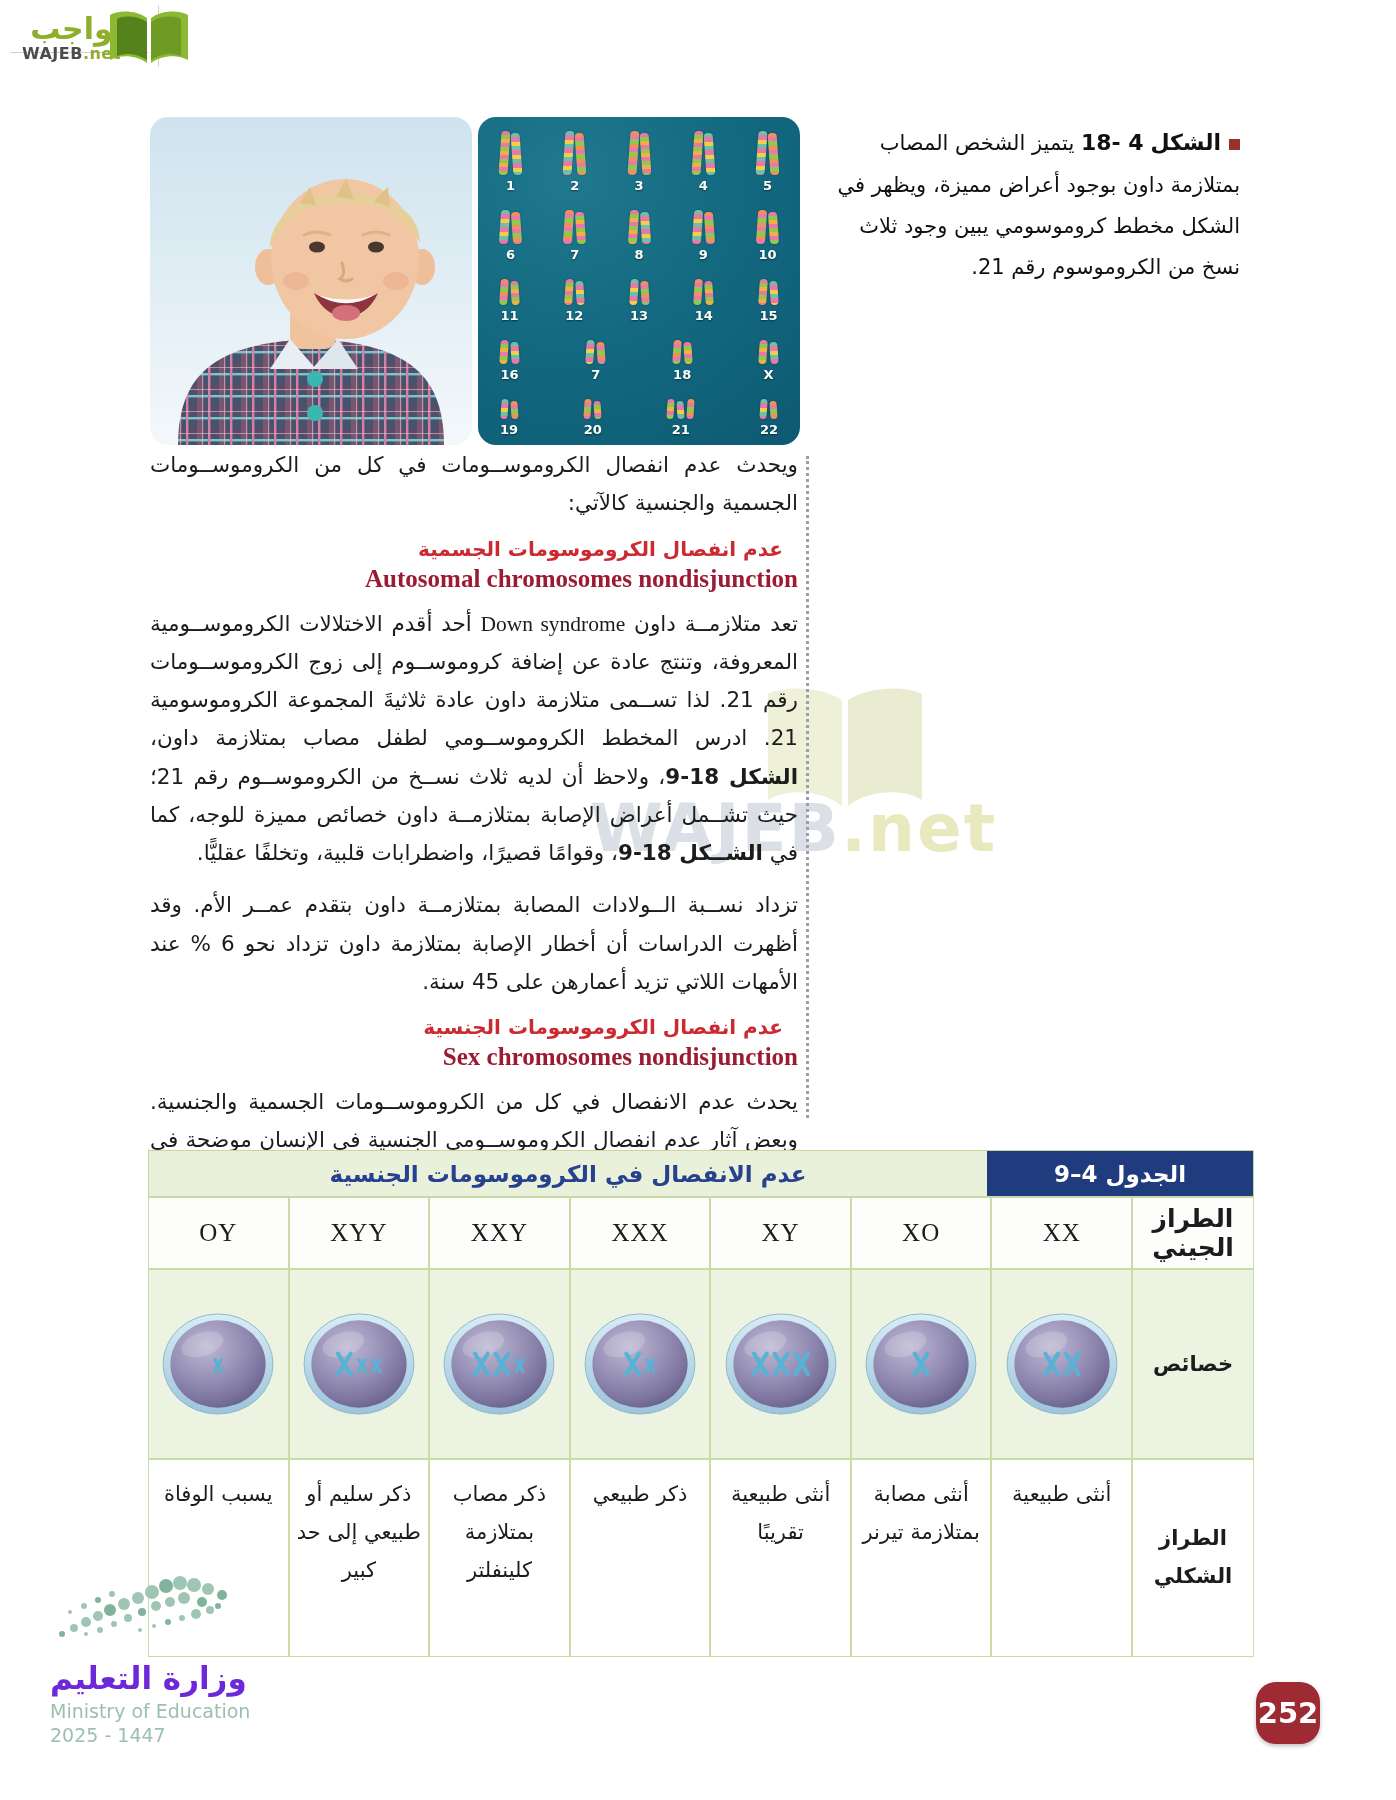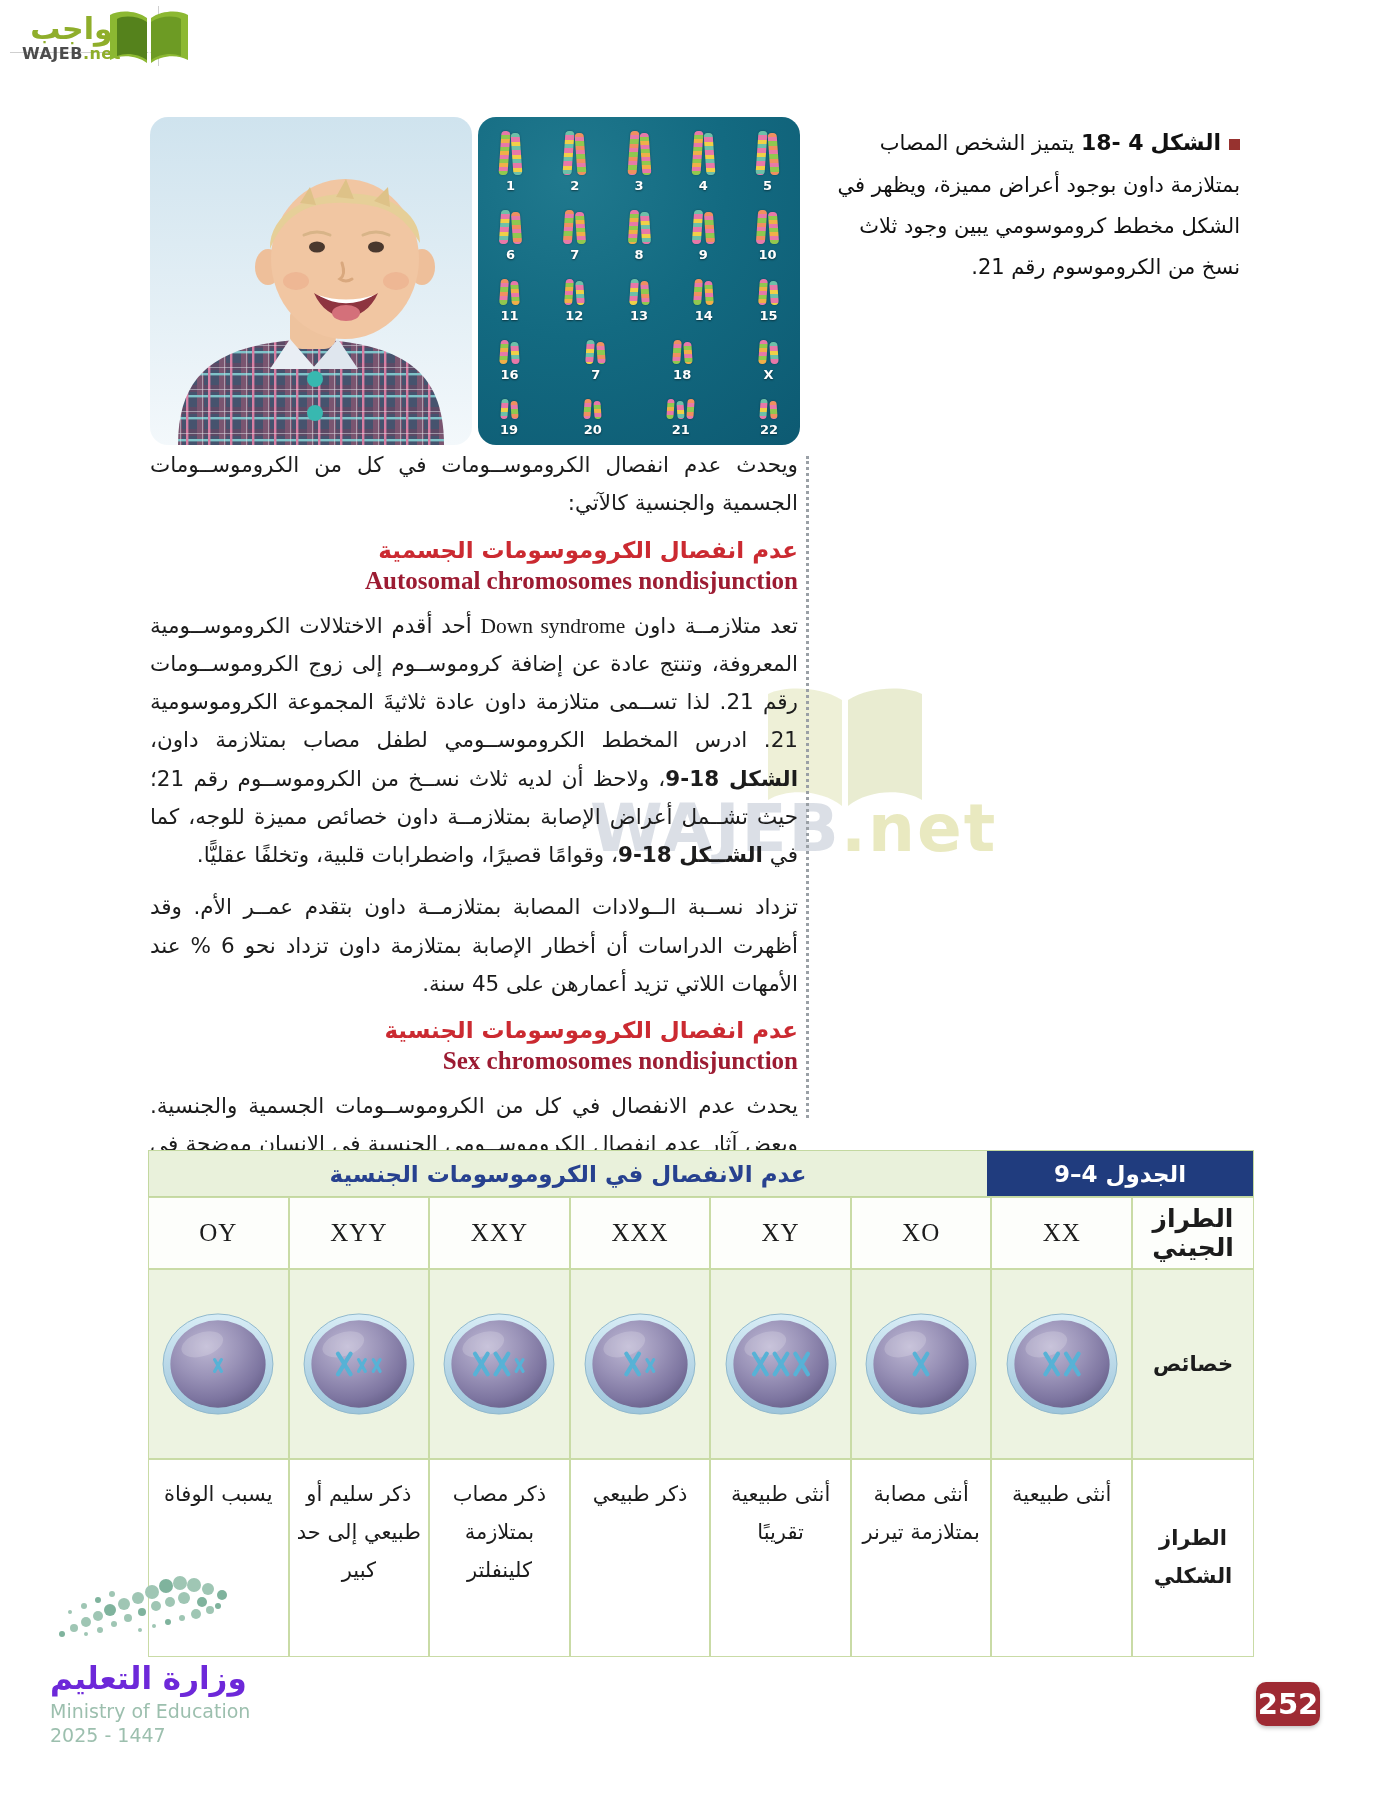--- a/index.html
+++ b/index.html
@@ -37,21 +37,21 @@
   
   .watermark{position:absolute;left:590px;top:690px;width:480px;height:200px;z-index:0;pointer-events:none;text-decoration:underline;}
   .watermark .wm-text{position:absolute;left:0;top:100px;font-size:66px;font-weight:bold;color:rgba(175,185,200,.45);letter-spacing:2px;}
   .watermark .wm-text b{color:rgba(215,215,140,.55);}
   .watermark svg{position:absolute;left:170px;top:-10px;opacity:.5;}
   
   .text-col{position:absolute;left:150px;top:446px;width:648px;direction:rtl;text-align:justify;z-index:1;}
   .text-col p{margin:0 0 14px;font-size:21.5px;line-height:1.78;}
   .bseg{font-weight:bold;}
   .latin{font-family:"Liberation Serif","DejaVu Serif",serif;}
-  .h-ar{color:#cb2a31;font-weight:bold;font-size:23px;margin:10px 0 4px;text-align:right;}
+  .h-ar{color:#cb2a31;font-weight:bold;font-size:20px;margin:10px 15px 4px;text-align:right;}
   .h-en{color:#9c1b32;font-weight:bold;font-size:25px;margin:0 0 12px;text-align:right;direction:ltr;
         font-family:"Liberation Serif","DejaVu Serif",serif;}
   .dotline{position:absolute;left:806px;top:456px;height:662px;border-left:3px dotted #9aa0a6;z-index:1;}
   
   .tbl{position:absolute;left:148px;top:1150px;width:1106px;z-index:1;box-sizing:border-box;}
   .tbl-head{display:flex;direction:rtl;height:47px;border:1px solid #c3d8a0;box-sizing:border-box;}
   .tbl-label{width:266px;background:#203c7e;color:#fff;font-weight:bold;font-size:23px;
     display:flex;align-items:center;justify-content:center;direction:rtl;}
   .tbl-title{flex:1;background:#e9f1db;color:#27418f;font-weight:bold;font-size:23px;
     display:flex;align-items:center;justify-content:center;direction:rtl;}
@@ -63,22 +63,22 @@
   .row-geno .cell.hdr{font-family:"DejaVu Sans","Liberation Sans",sans-serif;letter-spacing:0;}
   .row-egg .cell{height:190px;background:#edf3e1;}
   .row-pheno .cell{height:198px;background:#ffffff;font-size:21px;line-height:1.8;direction:rtl;
     align-items:flex-start;padding-top:16px;}
   .row-pheno .cell.hdr{align-items:center;padding-top:0;}
   
   .ministry{position:absolute;left:50px;top:1572px;width:290px;z-index:2;}
   .ministry .m-ar{font-size:31px;font-weight:bold;color:#6d28d9;margin-top:4px;letter-spacing:1px;}
   .ministry .m-en{font-size:19px;color:#9cbfae;margin-top:4px;}
   .ministry .m-yr{font-size:19px;color:#9cbfae;margin-top:2px;}
-  .pagenum{position:absolute;left:1256px;top:1682px;width:64px;height:44px;background:#9e2a33;
-    border-radius:10px;color:#fff;font-size:29px;font-weight:bold;display:flex;align-items:center;
+  .pagenum{position:absolute;left:1256px;top:1682px;width:64px;height:62px;background:#9e2a33;
+    border-radius:20px;color:#fff;font-size:29px;font-weight:bold;display:flex;align-items:center;
     justify-content:center;z-index:2;box-shadow:0 2px 4px rgba(0,0,0,.25);}
   .egg-svg{display:block;}
 </style>
 </head>
 <body>
 
 <svg width="0" height="0" style="position:absolute" aria-hidden="true">
   <defs>
     <linearGradient id="gradEggRing" x1="0" y1="0" x2="0" y2="1">
       <stop offset="0" stop-color="#d8edf6"></stop>

